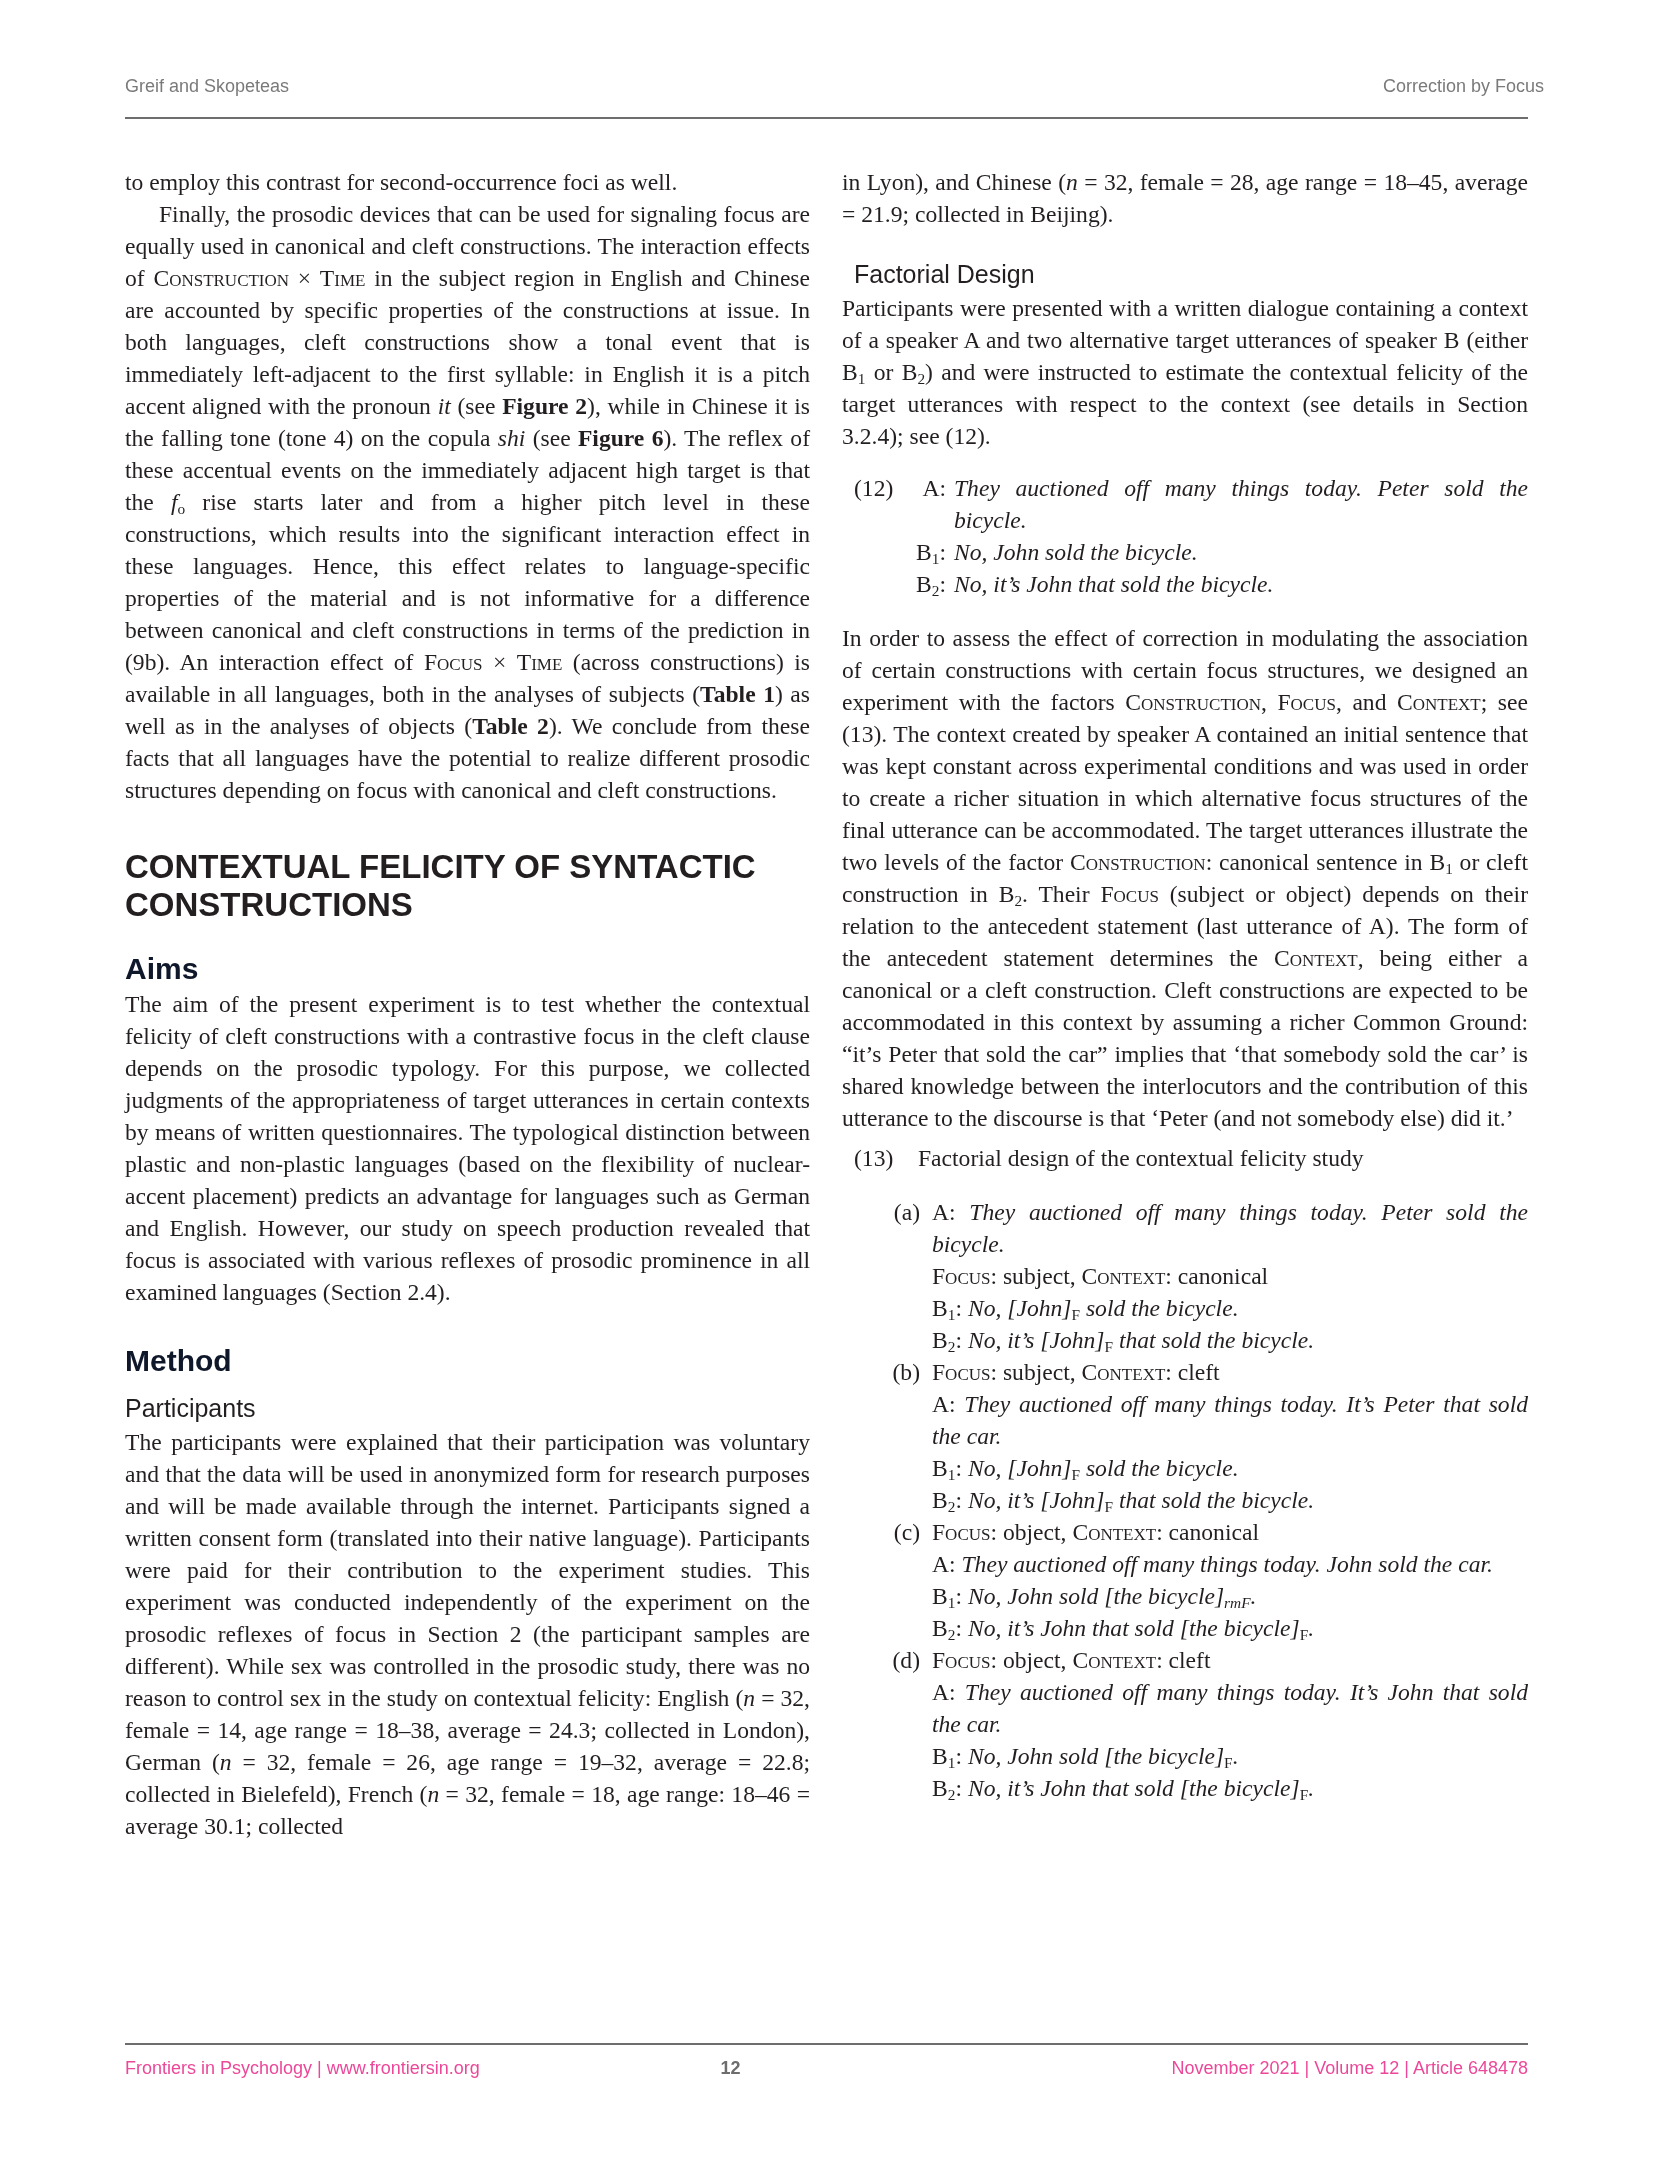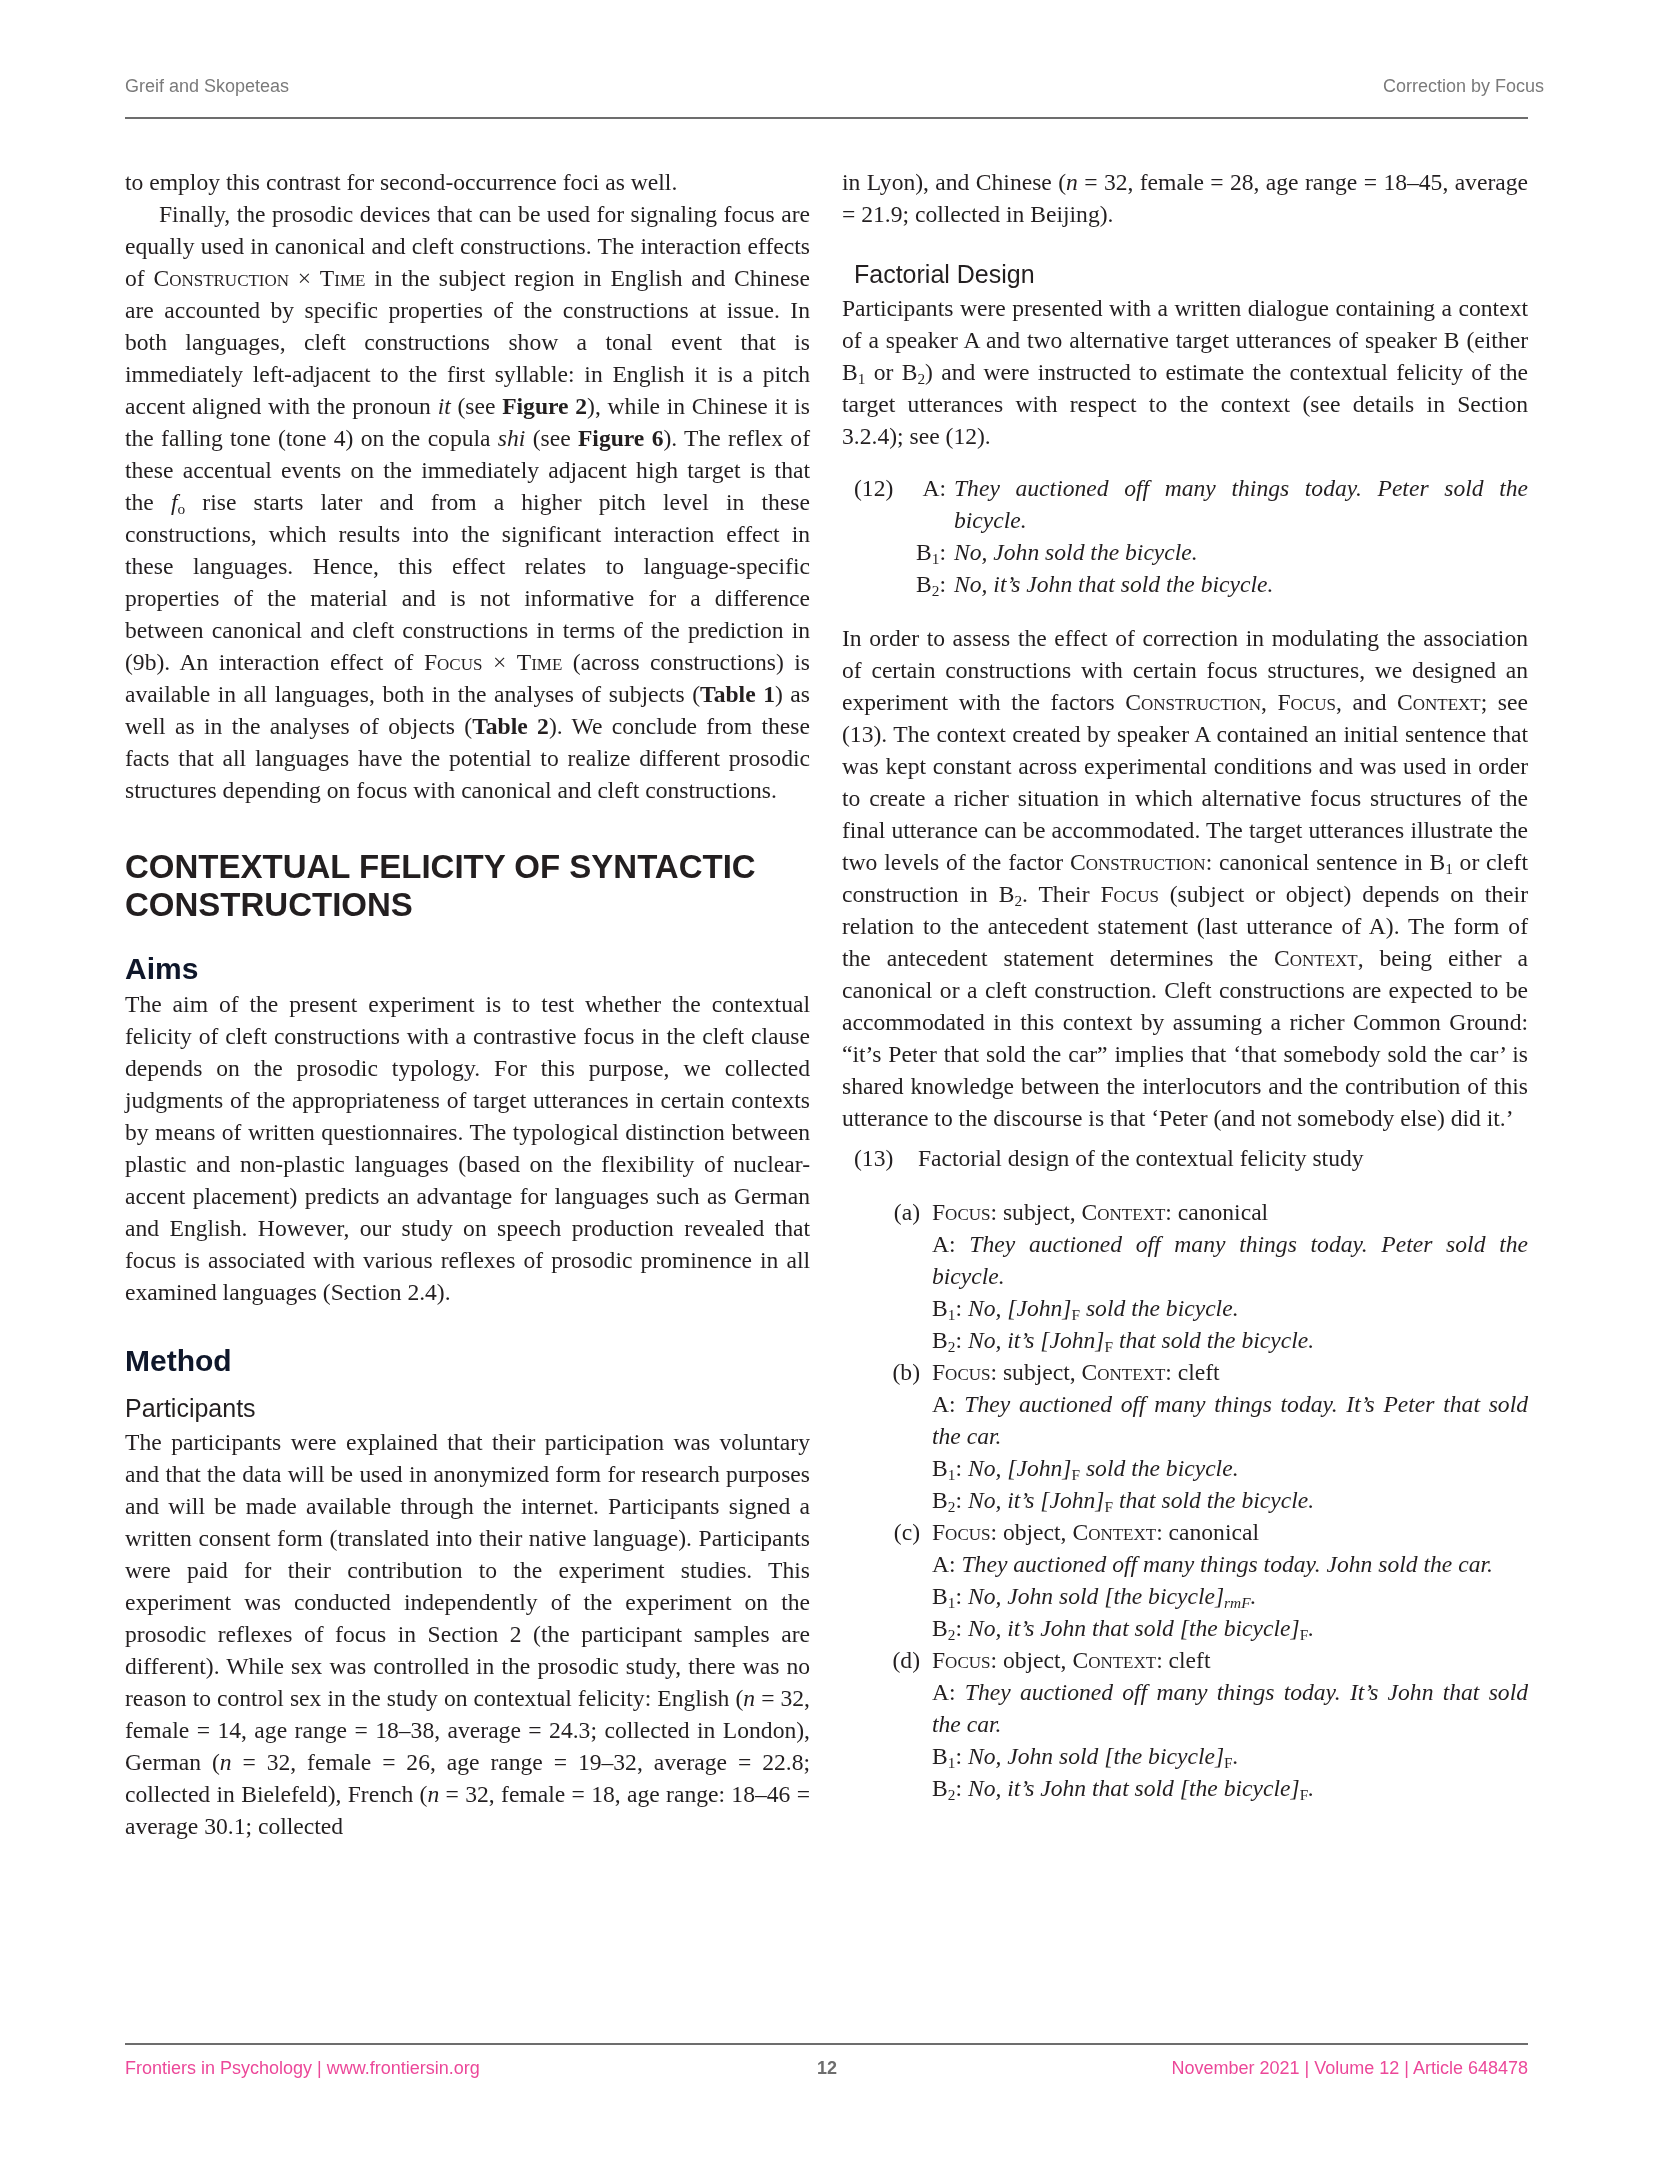--- a/index.html
+++ b/index.html
@@ -7,21 +7,21 @@
   body { position: relative; overflow: hidden; color: #231f20; }
 
   .run-head { position: absolute; top: 76px; font-family: "Liberation Sans", sans-serif; font-size: 18px; color: #7a7a7a; }
   #hdr-left { left: 125px; }
   #hdr-right { right: 110px; }
   .rule { position: absolute; left: 125px; width: 1403px; height: 2px; background: #6d6d6d; }
   #hdr-rule { top: 117px; }
   #ftr-rule { top: 2043px; }
   .run-foot { position: absolute; top: 2058px; font-family: "Liberation Sans", sans-serif; font-size: 18px; color: #ec4899; }
   #ftr-left { left: 125px; }
-  #ftr-page { left: 0; width: 1654px; text-align: center; font-weight: bold; color: #6d6d6d; }
+  #ftr-page { left: 0; width: 1461px; text-align: center; font-weight: bold; color: #6d6d6d; }
   #ftr-right { right: 126px; }
 
   .col { position: absolute; top: 166px; font-family: "Liberation Serif", serif; font-size: 23.6px; line-height: 32px; color: #231f20; }
   #col-left { left: 125px; width: 685px; }
   #col-right { left: 842px; width: 686px; }
 
   p.body { text-align: justify; hyphens: manual; }
   p.indent { text-indent: 34px; }
   .sc { font-variant: small-caps; }
   b { font-weight: bold; }
@@ -93,22 +93,22 @@
   </div>
 
   <p class="body"><span>In order to assess the effect of correction in modulating the association of certain constructions with certain focus structures, we designed an experiment with the factors </span><span class="sc">Construction</span><span>, </span><span class="sc">Focus</span><span>, and </span><span class="sc">Context</span><span>; see (13). The context created by speaker A contained an initial sentence that was kept constant across experimental conditions and was used in order to create a richer situation in which alternative focus structures of the final utterance can be accommodated. The target utterances illustrate the two levels of the factor </span><span class="sc">Construction</span><span>: canonical sentence in B</span><sub>1</sub><span> or cleft construction in B</span><sub>2</sub><span>. Their </span><span class="sc">Focus</span><span> (subject or object) depends on their relation to the antecedent statement (last utterance of A). The form of the antecedent statement determines the </span><span class="sc">Context</span><span>, being either a canonical or a cleft construction. Cleft constructions are expected to be accommodated in this context by assuming a richer Common Ground: “it’s Peter that sold the car” implies that ‘that somebody sold the car’ is shared knowledge between the interlocutors and the contribution of this utterance to the discourse is that ‘Peter (and not somebody else) did it.’</span></p>
 
   <div class="ex13">
     <div class="title"><span class="n">(13)</span><span>Factorial design of the contextual felicity study</span></div>
     <div class="ex13-conds" id="ex13-conds">
         <div class="cond">
           <span class="letter">(a)</span>
           <div class="lines">
+            <div><span>A: </span><i>They auctioned off many things today. Peter sold the bicycle.</i></div>
             <div><span class="sc">Focus</span><span>: subject, </span><span class="sc">Context</span><span>: canonical</span></div>
-            <div><span>A: </span><i>They auctioned off many things today. Peter sold the bicycle.</i></div>
             <div><span><span>B</span><sub>1</sub>: </span><i><span>No, </span><span>[John]</span><span class="subsc">F</span><span> sold the bicycle.</span></i></div>
             <div><span><span>B</span><sub>2</sub>: </span><i><span>No, it’s </span><span>[John]</span><span class="subsc">F</span><span> that sold the bicycle.</span></i></div>
           </div>
         </div>
         <div class="cond">
           <span class="letter">(b)</span>
           <div class="lines">
             <div><span class="sc">Focus</span><span>: subject, </span><span class="sc">Context</span><span>: cleft</span></div>
             <div><span>A: </span><i>They auctioned off many things today. It’s Peter that sold the car.</i></div>
             <div><span><span>B</span><sub>1</sub>: </span><i><span>No, </span><span>[John]</span><span class="subsc">F</span><span> sold the bicycle.</span></i></div>

